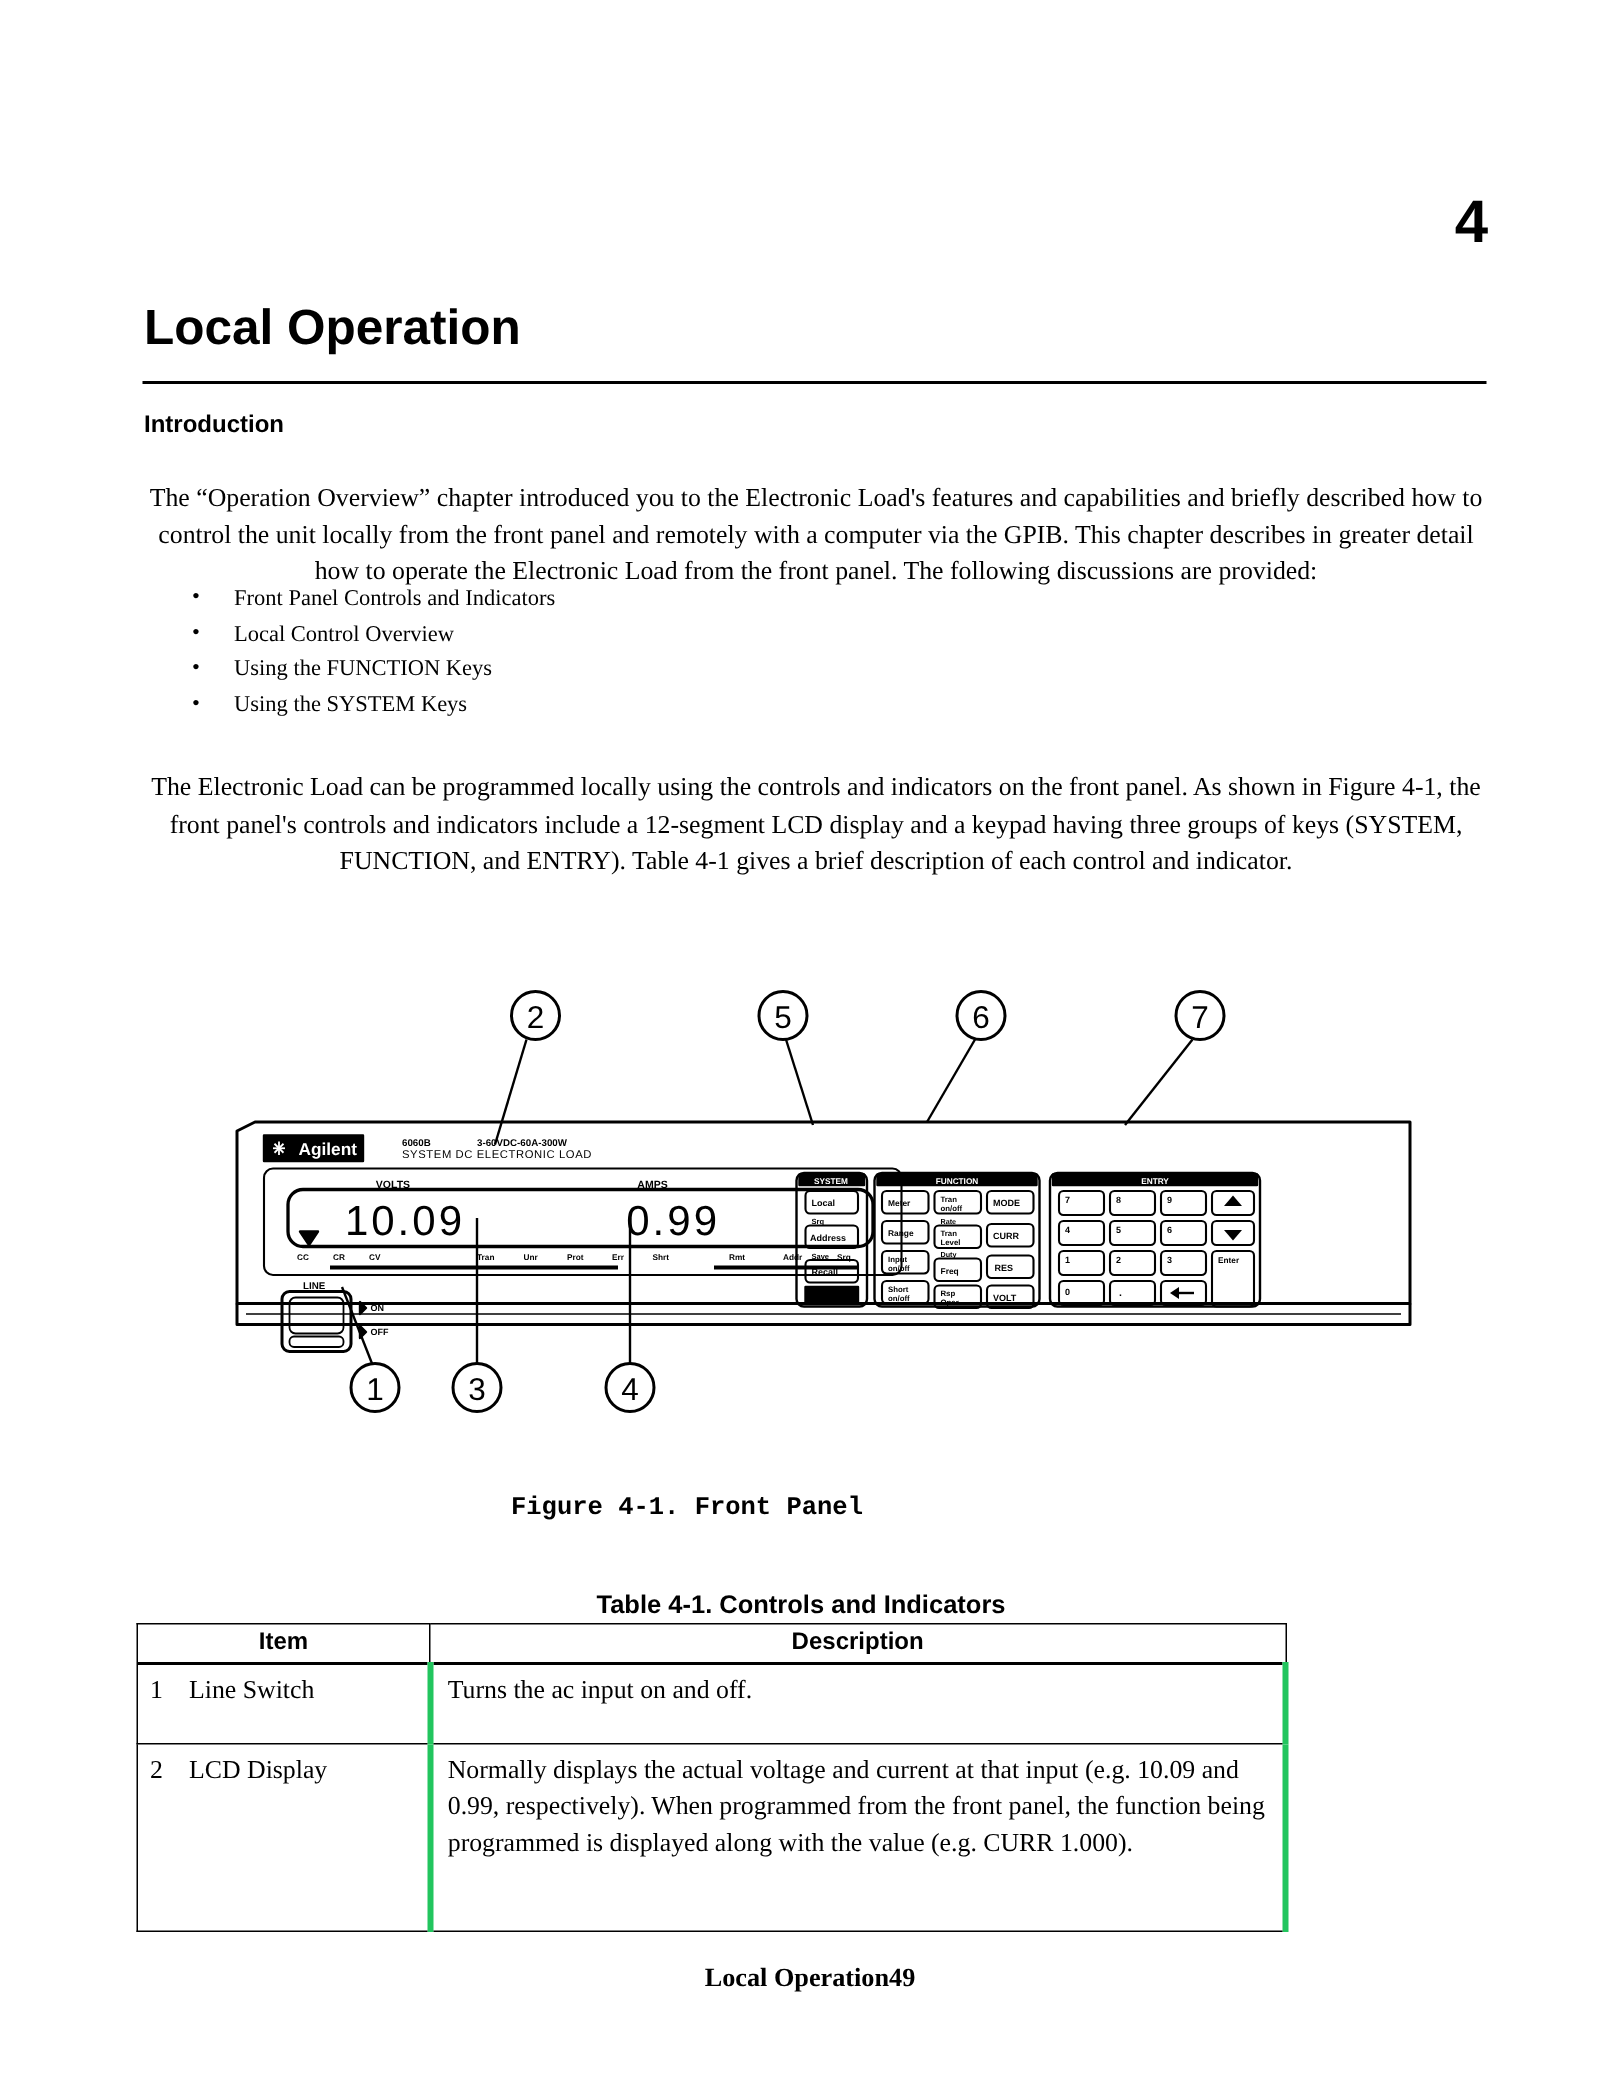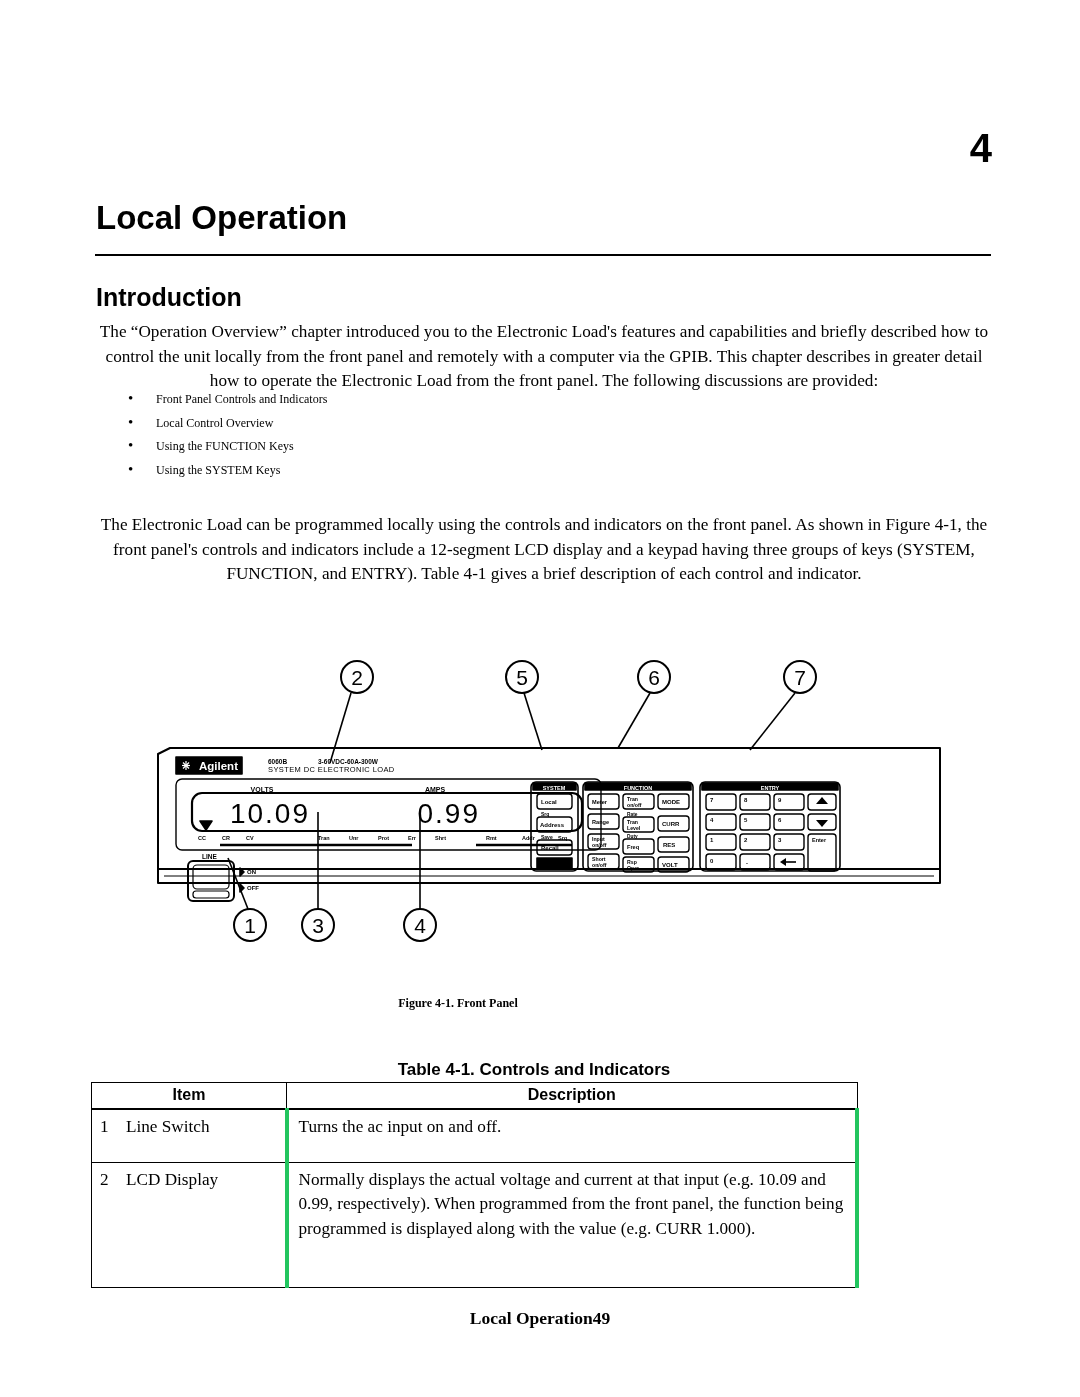--- a/index.html
+++ b/index.html
@@ -45,21 +45,21 @@
     width: 896px;
     height: 2px;
     background: #000;
   }
   .section-title {
     position: absolute;
     left: 96px;
     top: 262px;
     font-family: "Liberation Sans", sans-serif;
     font-weight: bold;
-    font-size: 25px;
+    font-size: 16px;
   }
 
   
   .para {
     position: absolute;
     font-family: "Liberation Serif", serif;
     font-size: 17.2px;
     line-height: 24.6px;
     text-align: center;
   }
@@ -76,21 +76,21 @@
 
   .bullets {
     position: absolute;
     left: 128px;
     top: 388px;
     width: 700px;
     margin: 0;
     padding: 0;
     list-style: none;
     font-family: "Liberation Serif", serif;
-    font-size: 12px;
+    font-size: 15px;
     line-height: 23.5px;
   }
   .bullets li {
     position: relative;
     padding-left: 28px;
   }
   .bullets li::before {
     content: "\2022";
     position: absolute;
     left: 0;
@@ -107,23 +107,23 @@
     height: 320px;
   }
   .figure svg { display: block; }
 
   .figure-caption {
     position: absolute;
     left: 0;
     top: 996px;
     width: 916px;
     text-align: center;
-    font-family: Liberation Serif, serif;
-    font-weight: bold;
-    font-size: 12px;
+    font-family: Liberation Mono, monospace;
+    font-weight: bold;
+    font-size: 17px;
   }
   .table-caption {
     position: absolute;
     left: 0;
     top: 1060px;
     width: 1068px;
     text-align: center;
     font-family: "Liberation Sans", sans-serif;
     font-weight: bold;
     font-size: 17px;

